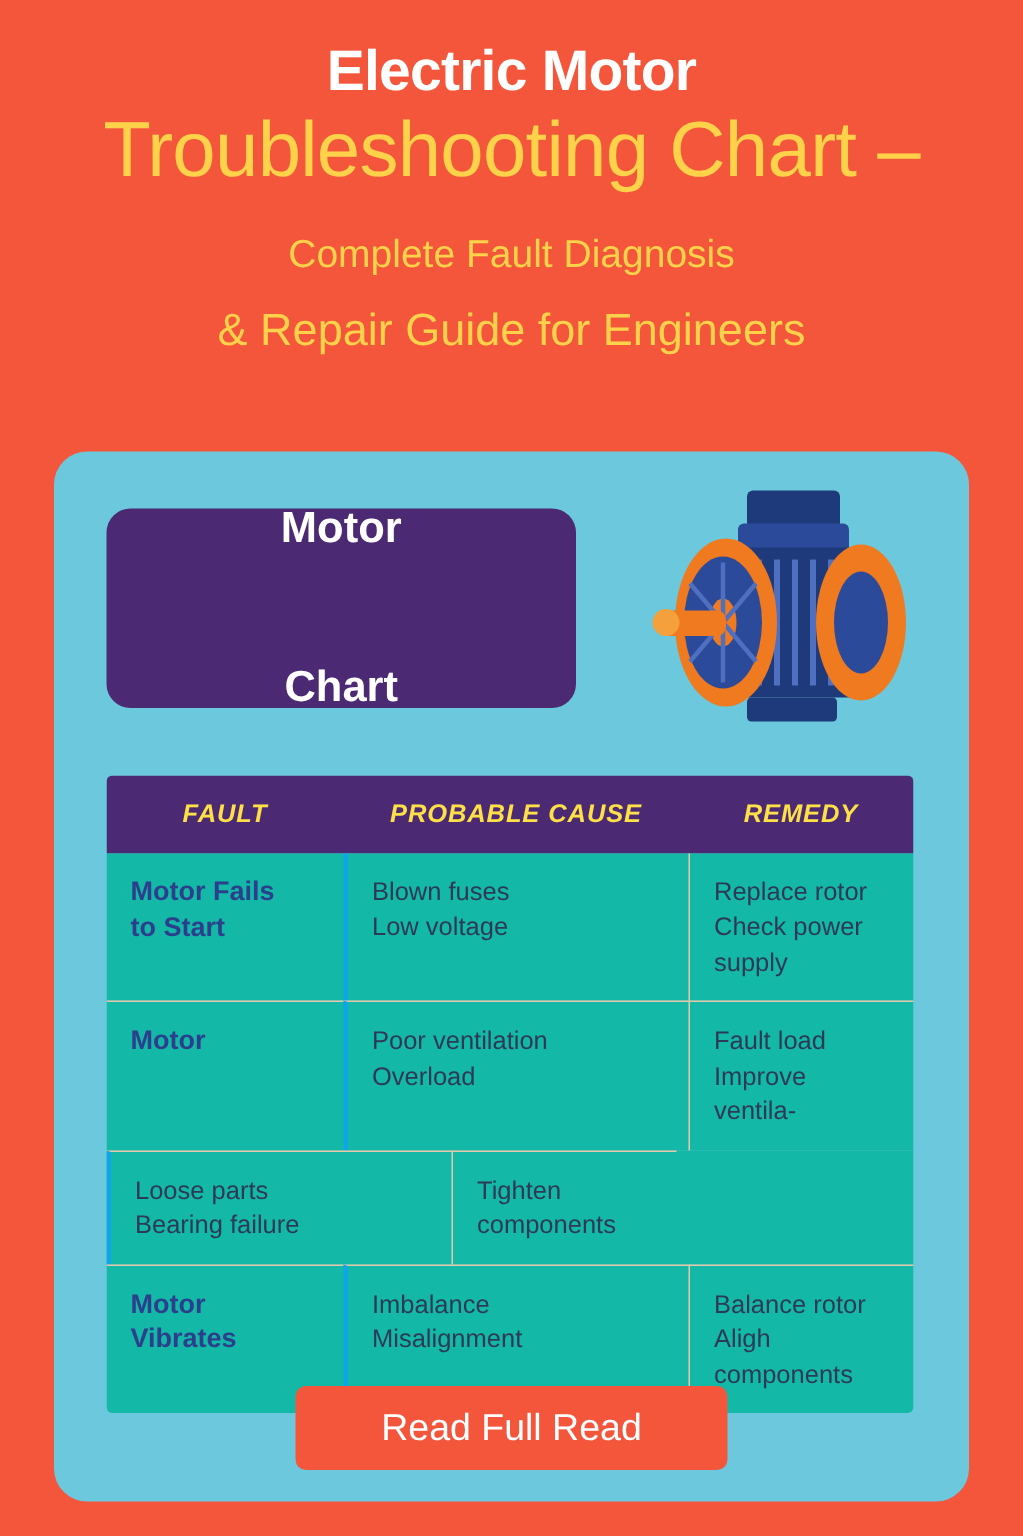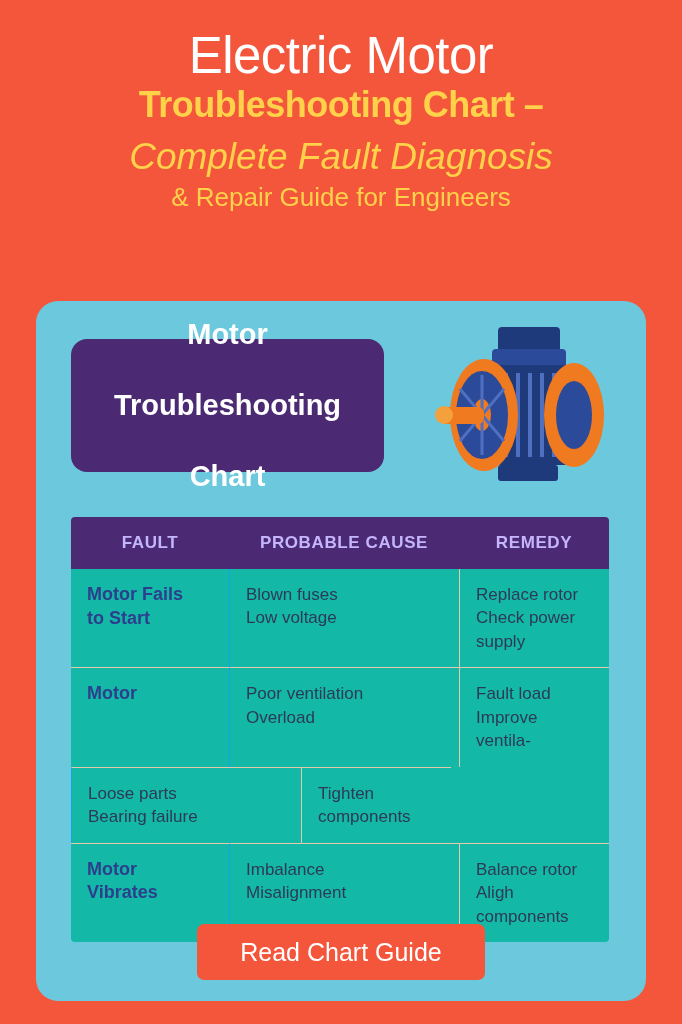--- a/index.html
+++ b/index.html
@@ -14,46 +14,45 @@
     overflow: hidden;
     position: relative;
   }
 
   
   .header {
     padding: 28px 20px 0 20px;
     text-align: center;
   }
   .title-line1 {
-    font-size: 51px;
-    font-weight: normal;
+    font-size: 38px;
+    font-weight: bold;
     color: #ffffff;
     letter-spacing: -0.5px;
     line-height: 1.08;
   }
   .title-line2 {
-    font-size: 36px;
-    font-weight: bold;
+    font-size: 52px;
+    font-weight: normal;
     color: #ffd24a;
     letter-spacing: -0.5px;
     line-height: 1.12;
     margin-top: 2px;
   }
   .subtitle-line1 {
-    font-size: 37px;
-    color: #ffd24a;
-    line-height: 1.2;
-    margin-top: 10px;
-    font-style: italic;
-  }
-  .subtitle-line2 {
     font-size: 26px;
     color: #ffd24a;
     line-height: 1.2;
-    margin-top: 2px;
+    margin-top: 25px;
+  }
+  .subtitle-line2 {
+    font-size: 30px;
+    color: #ffd24a;
+    line-height: 1.2;
+    margin-top: 18px;
   }
 
   
   .card {
     position: absolute;
     left: 36px;
     top: 301px;
     width: 610px;
     height: 700px;
     background: #6cc9dd;
@@ -102,39 +101,40 @@
     border-radius: 4px;
     overflow: hidden;
   }
   .trow {
     display: flex;
   }
   .thead {
     background: #4b2a73;
   }
   .thead .cell {
-    color: #c4b5fd;
+    color: #fde047;
     font-size: 17px;
     font-weight: bold;
     letter-spacing: 0.6px;
     padding: 16px 14px;
     text-align: center;
+    font-style: italic;
   }
   .tbody-row {
     background: #14b8a6;
   }
   .tbody-row + .tbody-row .cell {
     border-top: 1px solid #e6c9a8;
   }
   .cell {
     box-sizing: border-box;
     padding: 14px 16px;
   }
   .col-fault   { width: 158px; }
-  .col-cause   { width: 230px; border-left: 1px solid #0ea5e9; }
+  .col-cause   { width: 230px; border-left: 3px solid #0ea5e9; }
   .col-remedy  { width: 150px; border-left: 1px solid #e6c9a8; }
   .thead .col-cause, .thead .col-remedy { border-left: none; }
 
   .fault-text {
     color: #2c3f8c;
     font-size: 18px;
     font-weight: bold;
     line-height: 1.32;
   }
   .body-text {
@@ -169,21 +169,21 @@
   <div class="subtitle-line1">Complete Fault Diagnosis</div>
   <div class="subtitle-line2">&amp; Repair Guide for Engineers</div>
 </div>
 
 <div class="card">
 
   <div class="hero">
     <div class="hero-badge">
       <span>
         <span>Motor</span><br>
-        <span>Troubleshooting</span><br>
+        <br>
         <span>Chart</span>
       </span>
     </div>
 
     <svg class="motor-art" viewBox="0 0 250 195">
 
       <rect x="110" y="14" width="62" height="30" rx="4" fill="#1f3a7a"></rect>
       <rect x="104" y="36" width="74" height="20" rx="4" fill="#2c4a9a"></rect>
 
       <rect x="96" y="52" width="88" height="100" fill="#1f3a7a"></rect>
@@ -276,14 +276,14 @@
         <div class="body-text">Misalignment</div>
       </div>
       <div class="cell col-remedy">
         <div class="body-text">Balance rotor</div>
         <div class="body-text">Aligh components</div>
       </div>
     </div>
 
   </div>
 
-  <button class="cta">Read Chart Guide</button>
+  <button class="cta">Read Full Read</button>
 </div>
 
 </body></html>

